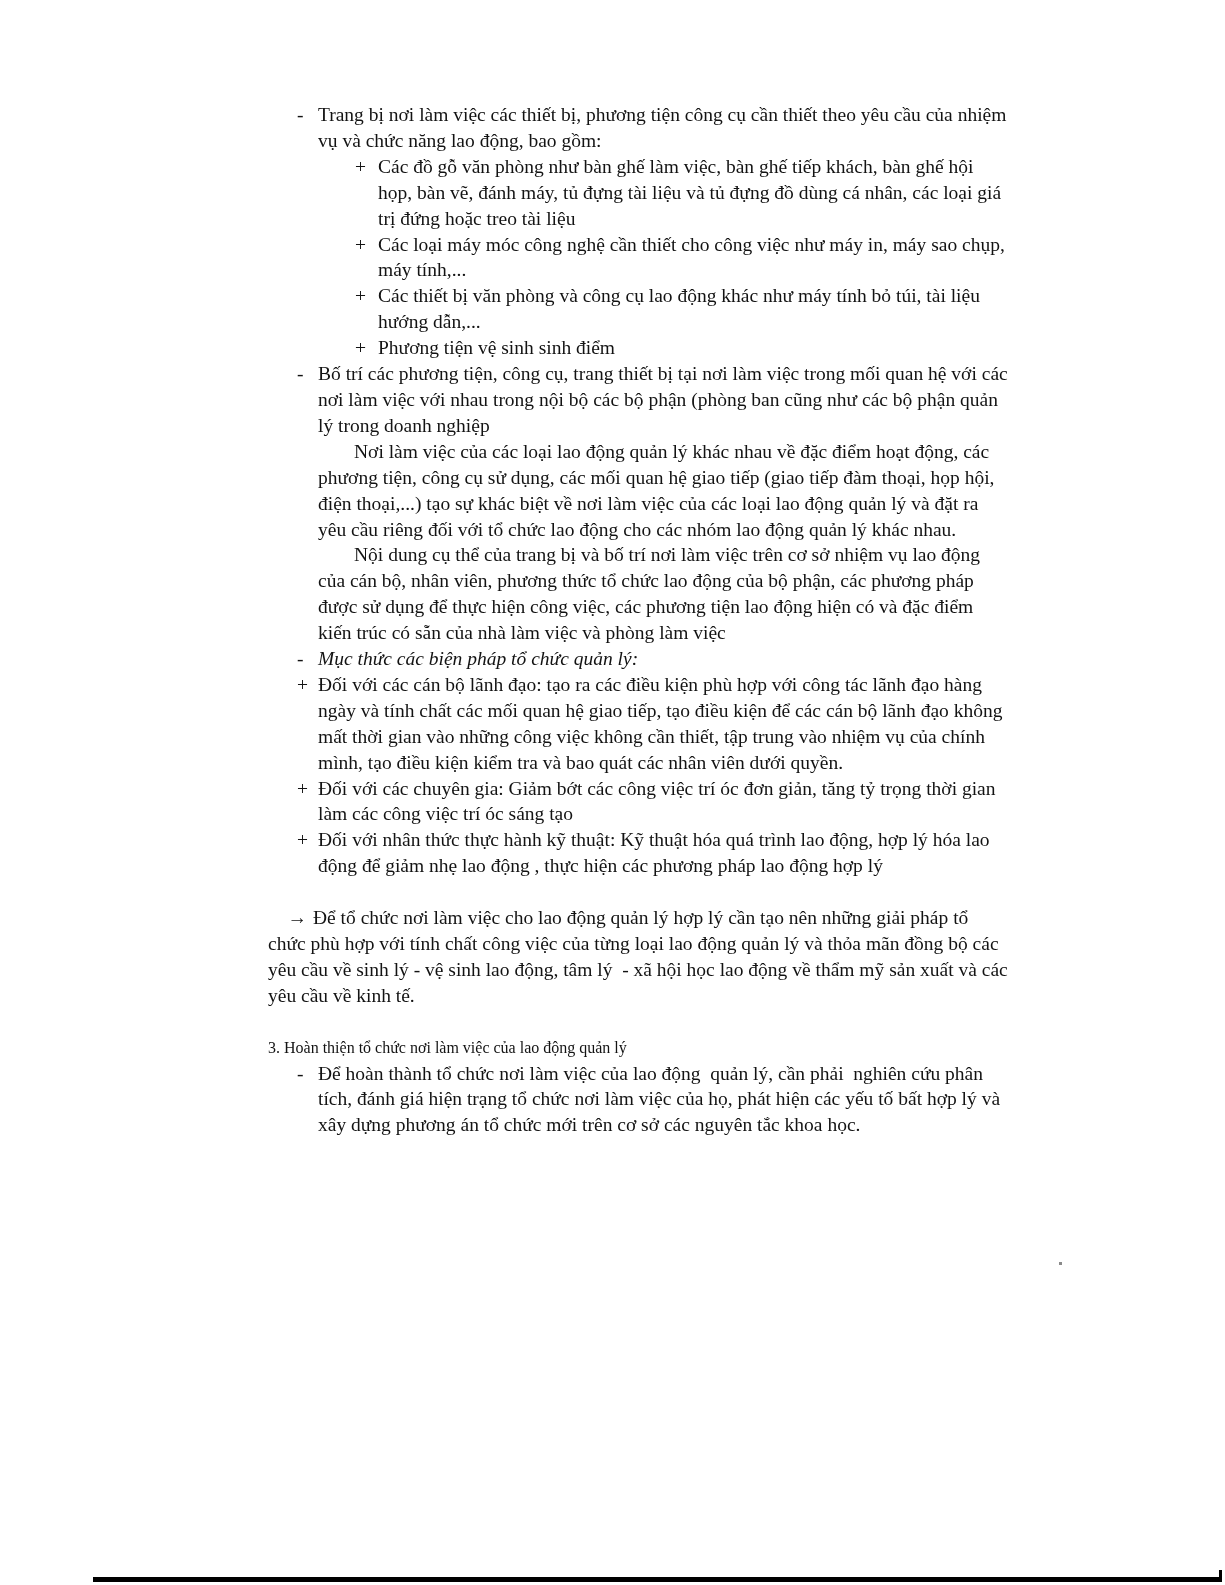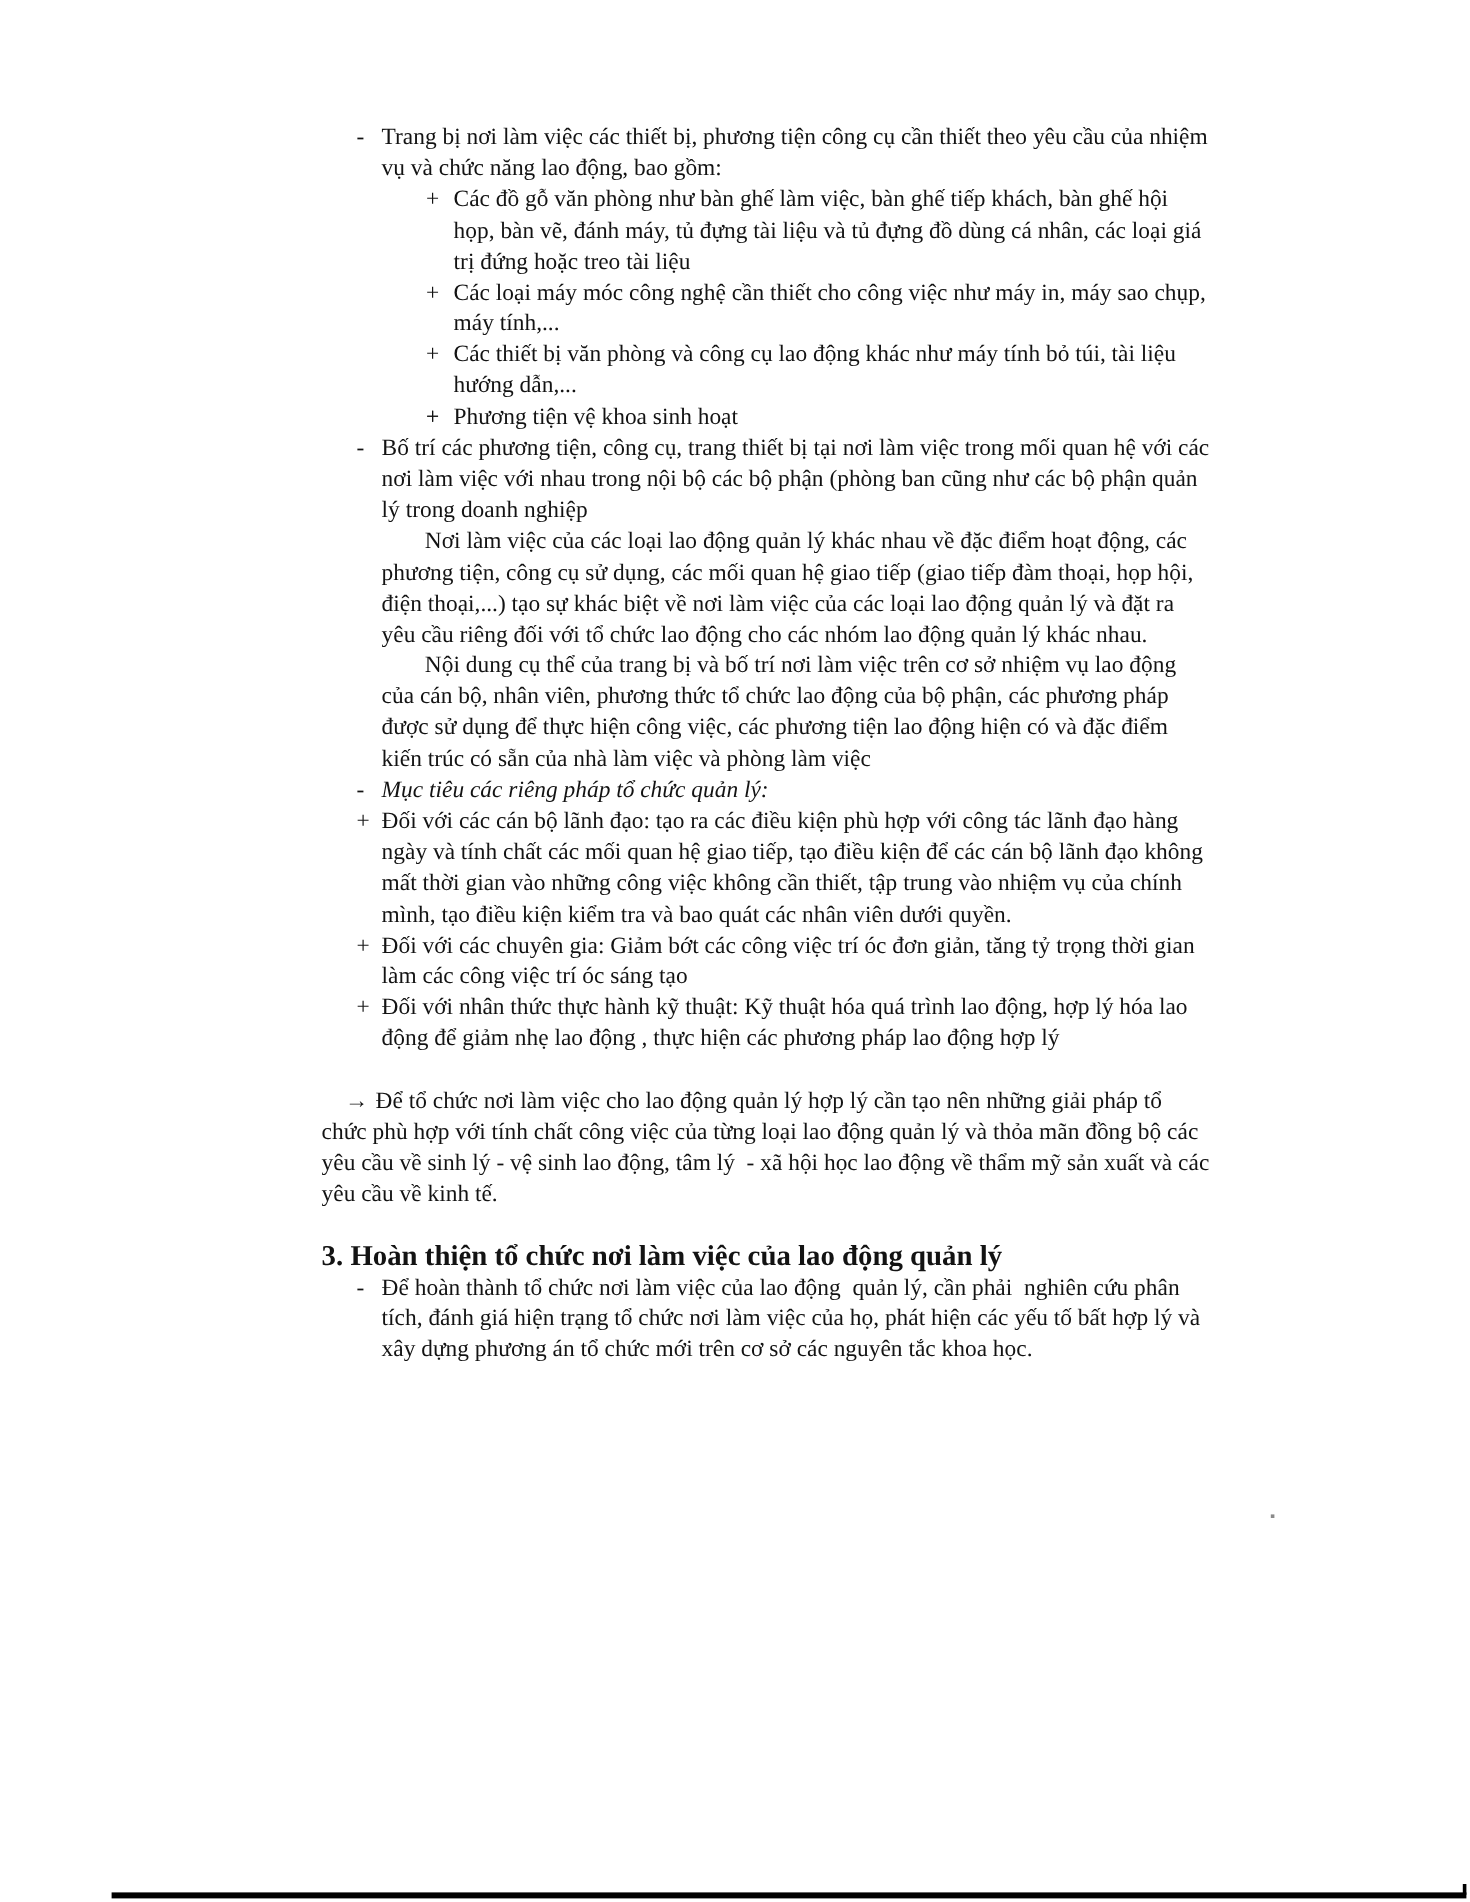--- a/index.html
+++ b/index.html
@@ -37,22 +37,22 @@
     text-indent: 36px;
     white-space: pre-wrap;
   }
   .arrowp {
     margin: 0 0 0 -50px;
     white-space: pre-wrap;
   }
   .arrowp .mk-arrow { margin-right: 6px; }
   .heading {
     margin: 0 0 0 -50px;
-    font-size: 24px;
-    font-weight: 700;
+    font-size: 16px;
+    font-weight: 400;
     line-height: 25.9px;
     white-space: pre-wrap;
   }
   .scan-edge-line {
     position: absolute;
     left: 93px;
     top: 1577px;
     width: 1129px;
     height: 5px;
     background: #000000;
@@ -93,33 +93,33 @@
 
   <div class="item li2">
     <span class="mk">+</span><span class="tx">Các thiết bị văn phòng và công cụ lao động khác như máy tính bỏ túi, tài liệu hướng dẫn,...</span>
   </div>
 
   <div class="item li2">
     <span class="mk">+</span>
   </div>
 
   <div class="item li2">
-    <span class="mk">+</span><span class="tx">Phương tiện vệ khoa sinh hoạt</span>
+    <span class="mk">+</span><span class="tx">Phương tiện vệ sinh sinh điểm</span>
   </div>
 
   <div class="item li1">
     <span class="mk">-</span><span class="tx">Bố trí các phương tiện, công cụ, trang thiết bị tại nơi làm việc trong mối quan hệ với các nơi làm việc với nhau trong nội bộ các bộ phận (phòng ban cũng như các bộ phận quản lý trong doanh nghiệp</span>
   </div>
 
   <p class="ipara">Nơi làm việc của các loại lao động quản lý khác nhau về đặc điểm hoạt động, các phương tiện, công cụ sử dụng, các mối quan hệ giao tiếp (giao tiếp đàm thoại, họp hội, điện thoại,...) tạo sự khác biệt về nơi làm việc của các loại lao động quản lý và đặt ra yêu cầu riêng đối với tổ chức lao động cho các nhóm lao động quản lý khác nhau.</p>
 
   <p class="ipara">Nội dung cụ thể của trang bị và bố trí nơi làm việc trên cơ sở nhiệm vụ lao động của cán bộ, nhân viên, phương thức tổ chức lao động của bộ phận, các phương pháp được sử dụng để thực hiện công việc, các phương tiện lao động hiện có và đặc điểm kiến trúc có sẵn của nhà làm việc và phòng làm việc</p>
 
   <div class="item li1 italic-item">
-    <span class="mk">-</span><span class="tx">Mục tiêu các riêng pháp tổ chức quản lý:</span>
+    <span class="mk">-</span><span class="tx">Mục thức các biện pháp tổ chức quản lý:</span>
   </div>
 
   <div class="item li1">
     <span class="mk">+</span><span class="tx">Đối với các cán bộ lãnh đạo: tạo ra các điều kiện phù hợp với công tác lãnh đạo hàng ngày và tính chất các mối quan hệ giao tiếp, tạo điều kiện để các cán bộ lãnh đạo không mất thời gian vào những công việc không cần thiết, tập trung vào nhiệm vụ của chính mình, tạo điều kiện kiểm tra và bao quát các nhân viên dưới quyền.</span>
   </div>
 
   <div class="item li1">
     <span class="mk">+</span><span class="tx">Đối với các chuyên gia: Giảm bớt các công việc trí óc đơn giản, tăng tỷ trọng thời gian làm các công việc trí óc sáng tạo</span>
   </div>
 

